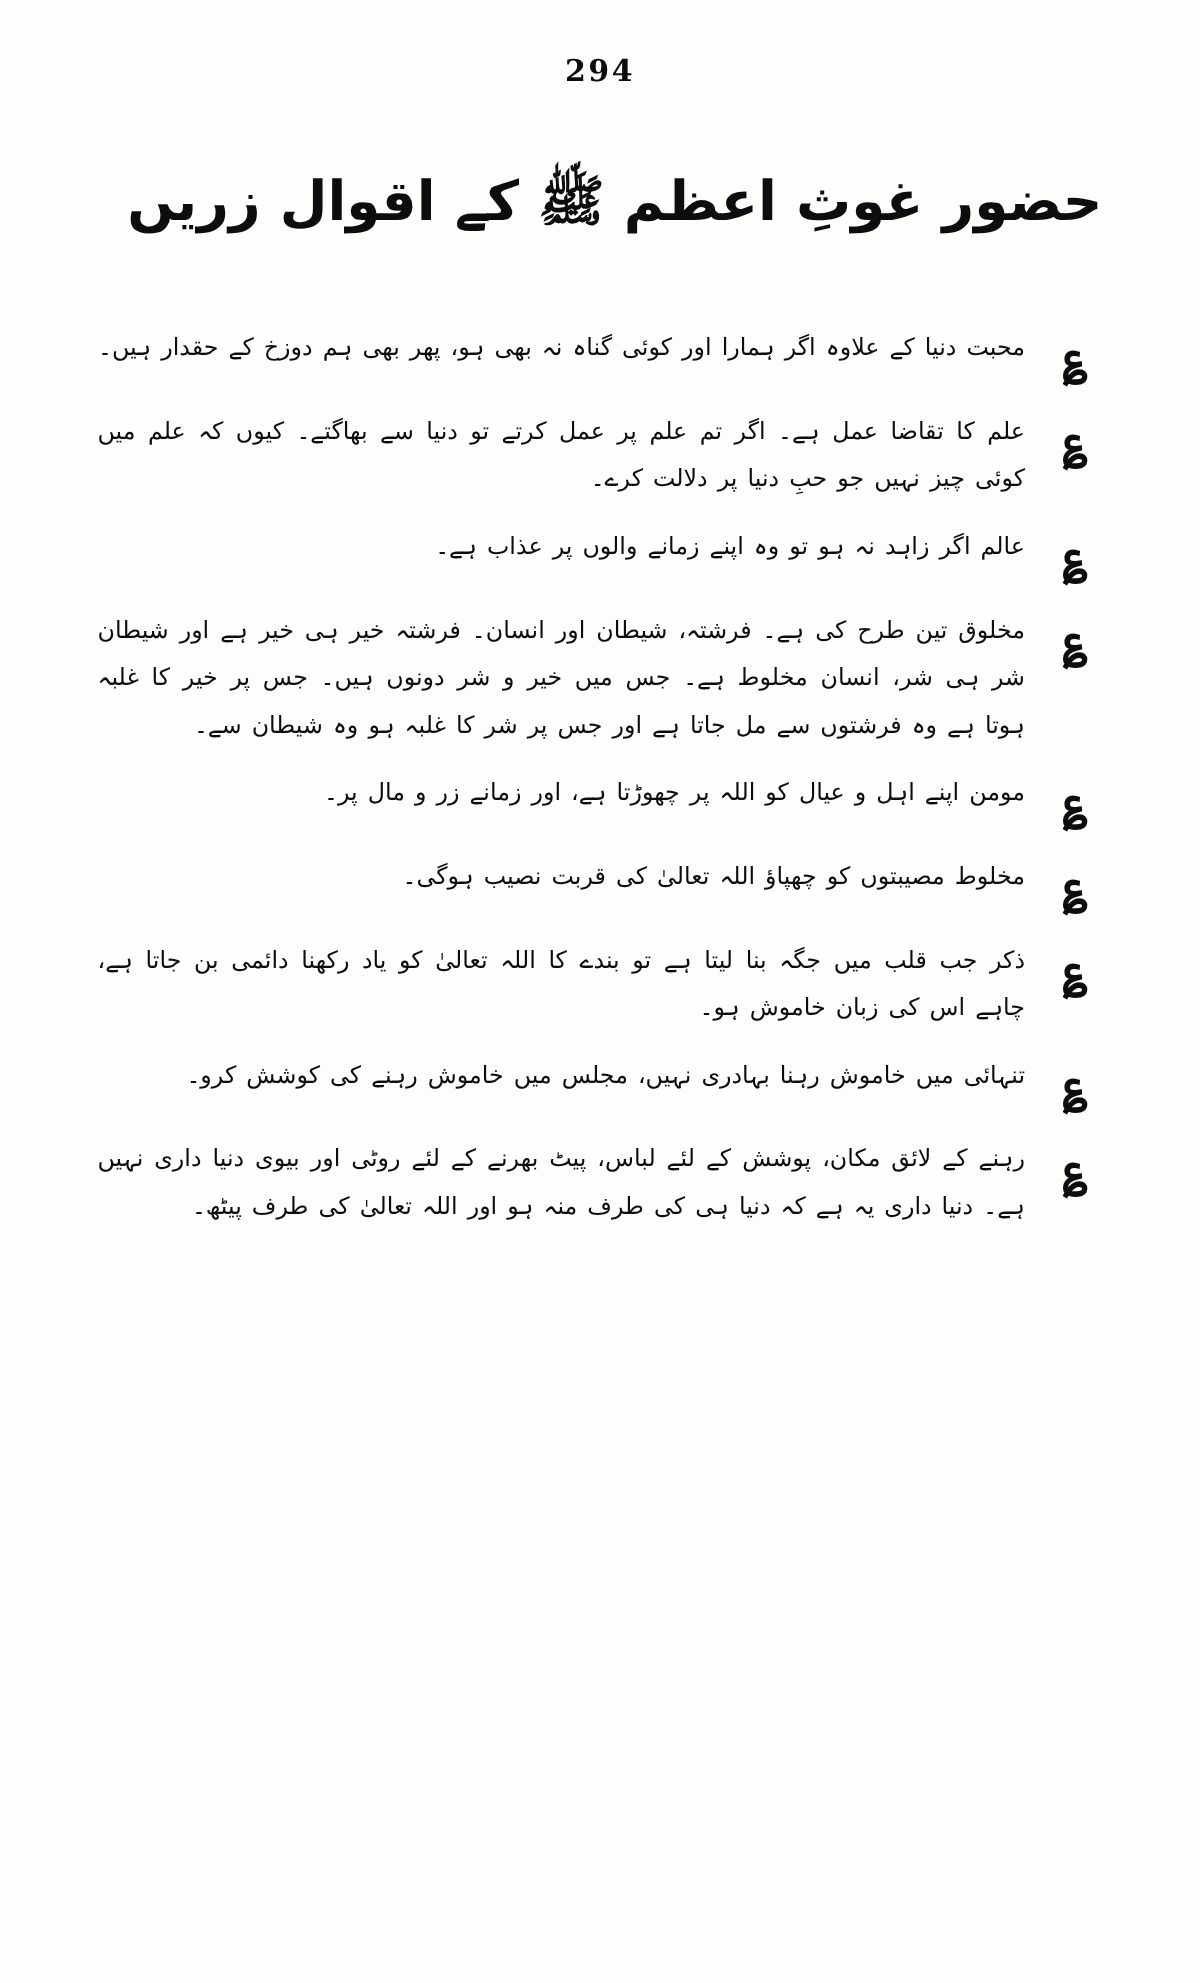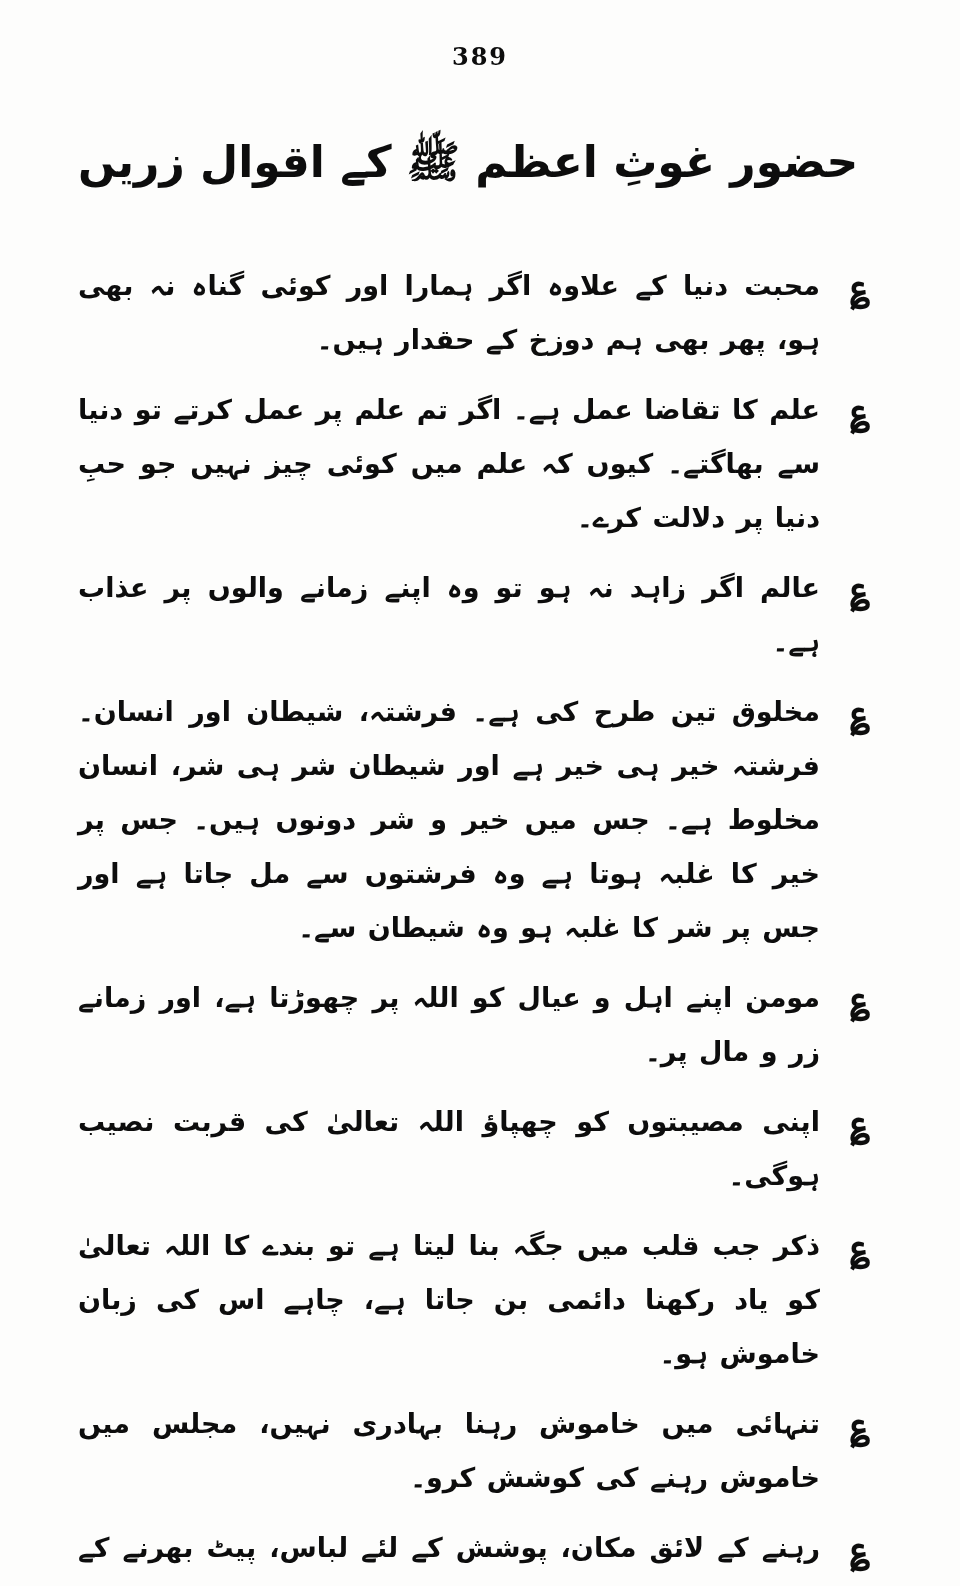--- a/index.html
+++ b/index.html
@@ -20,21 +20,21 @@
   }
   .page-number {
     text-align: center;
     font-size: 24px;
     font-weight: bold;
     letter-spacing: 2px;
     margin-bottom: 58px;
     font-family: "DejaVu Serif", serif;
   }
   .page-title {
-    text-align: left;
+    text-align: right;
     font-size: 44px;
     font-weight: bold;
     line-height: 1.5;
     margin: 0 0 64px 0;
   }
   .sayings {
     display: flex;
     flex-direction: column;
     gap: 16px;
   }
@@ -48,34 +48,34 @@
     flex: 0 0 44px;
     width: 44px;
     text-align: center;
     font-size: 34px;
     font-weight: bold;
     line-height: 1.5;
     transform: translateY(2px);
   }
   .saying-text {
     flex: 1 1 auto;
-    font-size: 27px;
-    font-weight: bold;
+    font-size: 19px;
+    font-weight: normal;
     line-height: 2.0;
     text-align: justify;
     text-align-last: right;
     word-spacing: 2px;
   }
 </style>
 </head>
 <body>
 
 <div class="page">
 
-  <div class="page-number">389</div>
+  <div class="page-number">294</div>
 
   <h1 class="page-title">حضور غوثِ اعظم ﷺ کے اقوال زریں</h1>
 
   <div class="sayings">
 
     <div class="saying">
       <span class="bullet">؏</span>
       <span class="saying-text">محبت دنیا کے علاوہ اگر ہمارا اور کوئی گناہ نہ بھی ہو، پھر بھی ہم دوزخ کے حقدار ہیں۔</span>
     </div>
 
@@ -94,21 +94,21 @@
       <span class="saying-text">مخلوق تین طرح کی ہے۔ فرشتہ، شیطان اور انسان۔ فرشتہ خیر ہی خیر ہے اور شیطان شر ہی شر، انسان مخلوط ہے۔ جس میں خیر و شر دونوں ہیں۔ جس پر خیر کا غلبہ ہوتا ہے وہ فرشتوں سے مل جاتا ہے اور جس پر شر کا غلبہ ہو وہ شیطان سے۔</span>
     </div>
 
     <div class="saying">
       <span class="bullet">؏</span>
       <span class="saying-text">مومن اپنے اہل و عیال کو اللہ پر چھوڑتا ہے، اور زمانے زر و مال پر۔</span>
     </div>
 
     <div class="saying">
       <span class="bullet">؏</span>
-      <span class="saying-text">اپنی مصیبتوں کو چھپاؤ اللہ تعالیٰ کی قربت نصیب ہوگی۔</span>
+      <span class="saying-text">مخلوط مصیبتوں کو چھپاؤ اللہ تعالیٰ کی قربت نصیب ہوگی۔</span>
     </div>
 
     <div class="saying">
       <span class="bullet">؏</span>
       <span class="saying-text">ذکر جب قلب میں جگہ بنا لیتا ہے تو بندے کا اللہ تعالیٰ کو یاد رکھنا دائمی بن جاتا ہے، چاہے اس کی زبان خاموش ہو۔</span>
     </div>
 
     <div class="saying">
       <span class="bullet">؏</span>
       <span class="saying-text">تنہائی میں خاموش رہنا بہادری نہیں، مجلس میں خاموش رہنے کی کوشش کرو۔</span>

